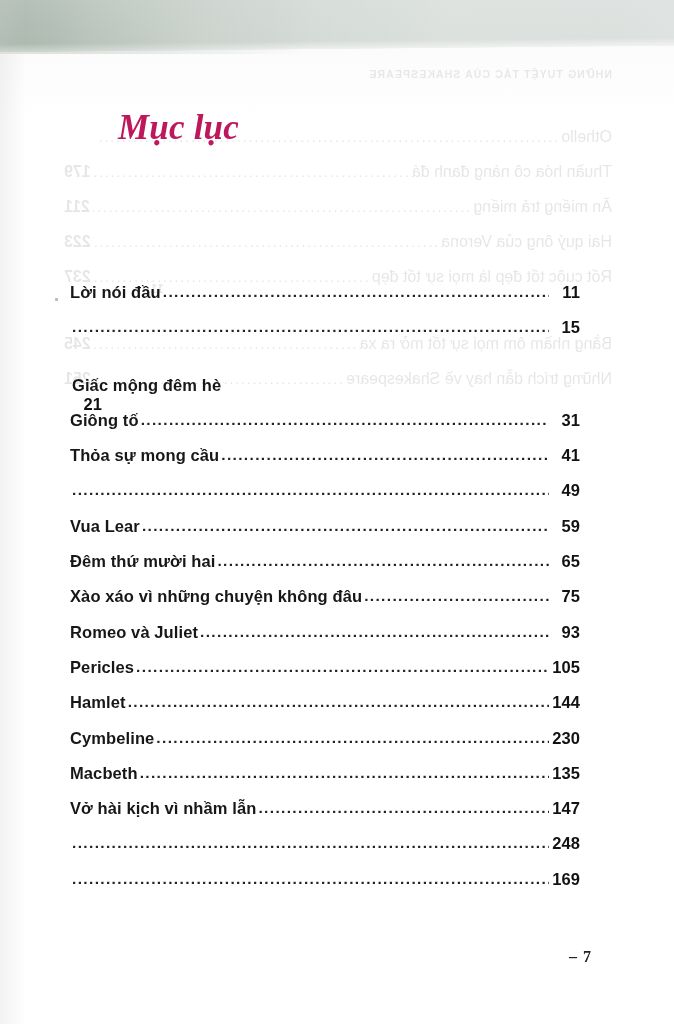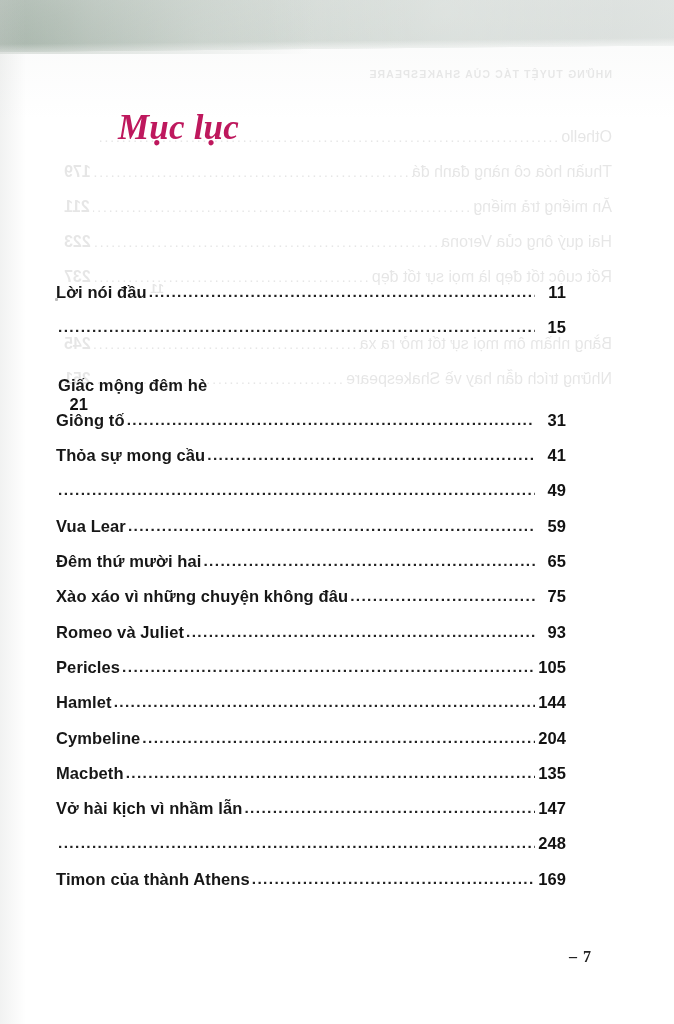--- a/index.html
+++ b/index.html
@@ -135,21 +135,21 @@
     top: 298px;
     width: 3px;
     height: 3px;
     background: #b9b9b9;
     border-radius: 1px;
   }
 
   
   #toc-list {
     position: absolute;
-    left: 56px;
+    left: 70px;
     top: 283px;
     width: 510px;
   }
 
   .toc-row {
     display: flex;
     align-items: baseline;
     height: 35.3px;
     color: #171717;
     font-size: 16.5px;
@@ -306,38 +306,37 @@
         <span class="page">105</span>
       </div>
       <div class="toc-row">
         <span class="title">Hamlet</span>
         <span class="leader">......................................................................................................</span>
         <span class="page">144</span>
       </div>
       <div class="toc-row">
         <span class="title">Cymbeline</span>
         <span class="leader">......................................................................................................</span>
-        <span class="page">204</span>
+        <span class="page">230</span>
       </div>
       <div class="toc-row">
         <span class="title">Macbeth</span>
         <span class="leader">......................................................................................................</span>
         <span class="page">135</span>
       </div>
       <div class="toc-row">
         <span class="title">Vở hài kịch vì nhầm lẫn</span>
         <span class="leader">......................................................................................................</span>
         <span class="page">147</span>
       </div>
       <div class="toc-row">
         <span class="leader">......................................................................................................</span>
         <span class="page">248</span>
       </div>
       <div class="toc-row">
-        <span class="title">Timon của thành Athens</span>
         <span class="leader">......................................................................................................</span>
         <span class="page">169</span>
       </div>
     </div>
 
   <div class="folio">– 7</div>
 
 </div>
 
 </body></html>

